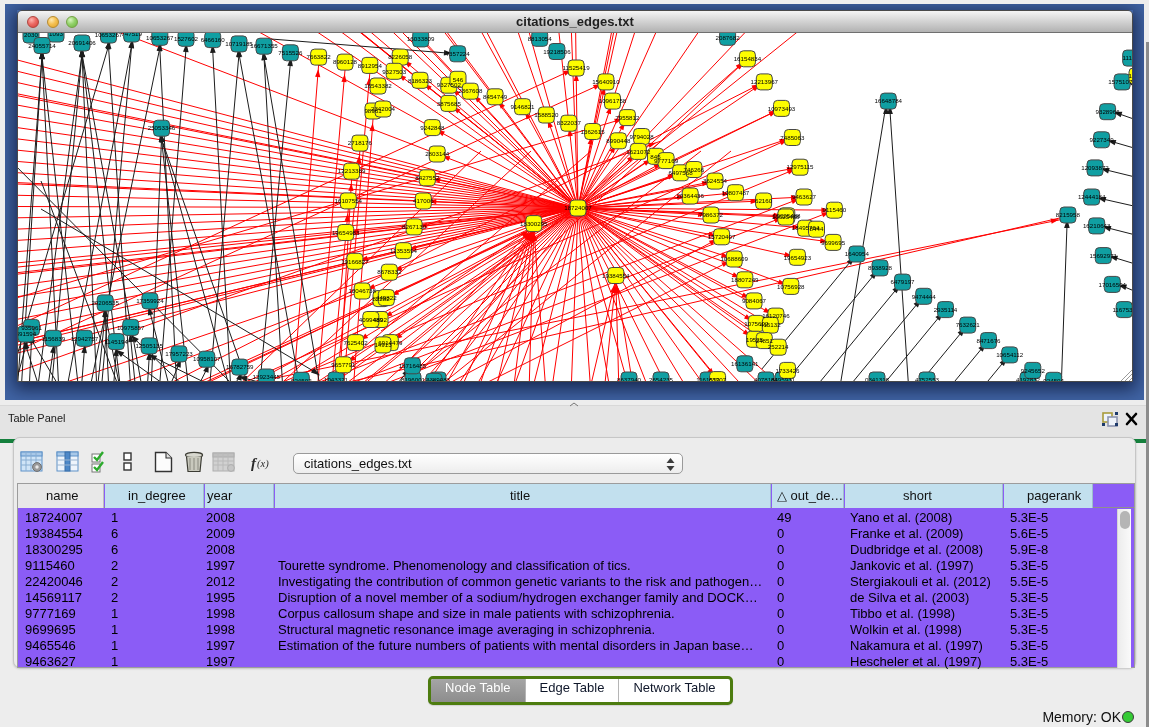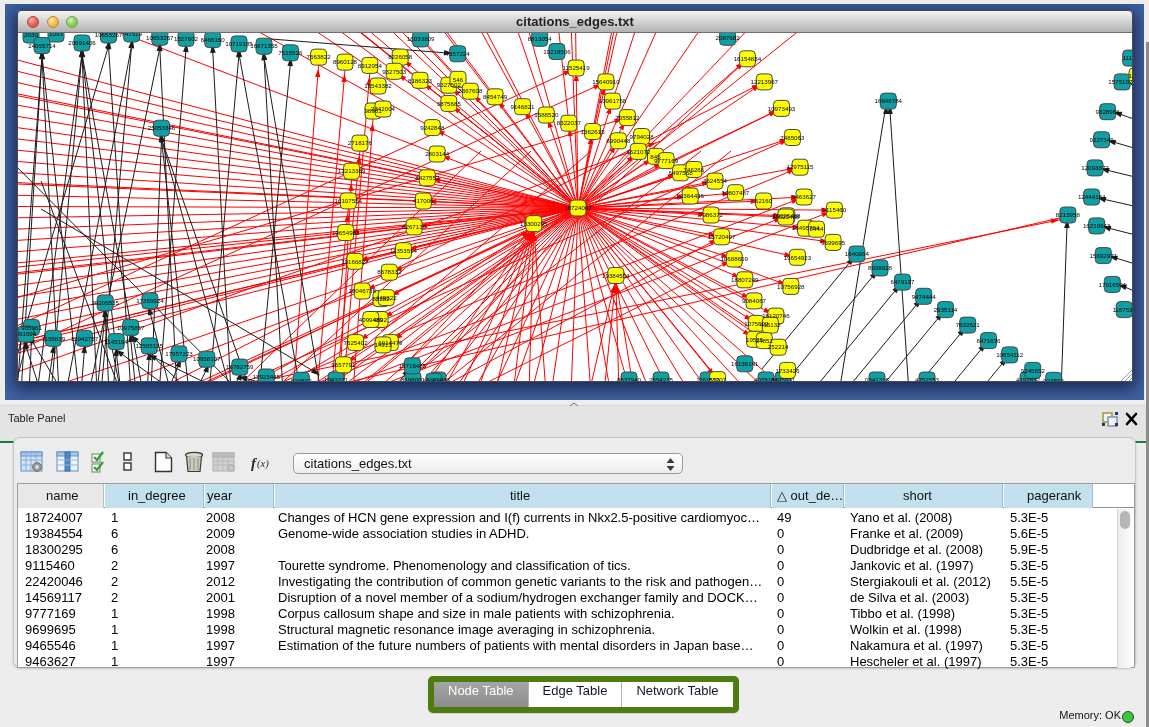--- a/index.html
+++ b/index.html
@@ -2,39 +2,39 @@
 <html><head><meta charset="utf-8"><style>
 *{margin:0;padding:0;box-sizing:border-box}
 html,body{width:1149px;height:727px;overflow:hidden;font-family:"Liberation Sans",sans-serif;background:#ededed}
 #app{position:relative;width:1149px;height:727px;transform:translateZ(0)}
 #frame{position:absolute;left:5px;top:4px;width:1139px;height:396px;background:#4064a4;overflow:hidden}
 #frame .shade{position:absolute;left:12px;top:6px;width:1116px;height:372px;box-shadow:0 4px 16px 3px rgba(0,8,35,.65)}
 #win{position:absolute;left:12px;top:6px;width:1116px;height:372px;border-radius:5px 5px 0 0;overflow:hidden;border:1px solid #4a4a4a}
 #titlebar{position:absolute;left:0;top:0;width:100%;height:22px;background:linear-gradient(#f5f5f5,#cfcfcf 55%,#b2b2b2);border-bottom:1px solid #6f6f6f}
 #title{position:absolute;width:100%;text-align:center;top:3px;font-size:13px;font-weight:bold;color:#1f1f1f}
 .tl{position:absolute;top:5px;width:12px;height:12px;border-radius:50%;}
-#tp-head{position:absolute;left:0;top:405px;width:1149px;height:38px;background:#e4e4e4;border-top:1px solid #d8d8d8;border-bottom:2px solid #15803d}
+#tp-head{position:absolute;left:0;top:405px;width:1149px;height:38px;background:#e4e4e4;border-top:1px solid #d8d8d8;border-bottom:4px solid #15803d}
 #tp-head .t{position:absolute;left:8px;top:6px;font-size:11px;color:#1a1a1a}
 #panel{position:absolute;left:13px;top:437px;width:1123px;height:231px;background:#ececec;border:1px solid #c6c6c6;border-radius:7px;box-shadow:0 1px 2px rgba(0,0,0,.18)}
 #combo{position:absolute;left:279px;top:15px;width:390px;height:21px;background:linear-gradient(#fff,#ededed);border:1px solid #9a9a9a;border-radius:5px;font-size:13px;color:#111;padding:2px 0 0 10px}
-#table{position:absolute;left:3px;top:45px;width:1118px;height:185px;background:#ffffff;border:1px solid #9c9c9c;border-radius:0 0 0 0}
+#table{position:absolute;left:3px;top:45px;width:1118px;height:185px;background:#8b5cf6;border:1px solid #9c9c9c;border-radius:0 0 0 0}
 #thead{position:absolute;left:0;top:0;width:100%;height:24px;border-bottom:1px solid #8f8f8f;font-size:13px;color:#111}
 #thead span{position:absolute;top:4px;height:24px}
 #thead span.h{background:#c2e0ee;border-right:1px solid #9dbecd;position:absolute;top:0;height:24px}
 #rows{position:absolute;left:0;top:25px;width:100%;font-size:13px;color:#000}
 .tr{position:relative;height:16px;white-space:nowrap}
 .tr span{position:absolute;top:1px}
 .c0{left:7px}.c1{left:93px}.c2{left:188px}.c3{left:260px}.c4{left:759px}.c5{left:832px}.c6{left:992px}
 #sbar{position:absolute;right:3px;top:25px;width:14px;height:159px;background:linear-gradient(90deg,#ececec,#fafafa);border-left:1px solid #d6d6d6}
 #thumb{position:absolute;left:2px;top:2px;width:10px;height:18px;background:#b5b5b5;border-radius:5px}
-#tabs{position:absolute;left:428px;top:676px;height:37px;border:6px solid #4d7c0f;border-radius:5px;background:#fff;box-shadow:0 1px 1px rgba(0,0,0,.12);font-size:13px;display:flex;overflow:hidden}
+#tabs{position:absolute;left:428px;top:676px;height:29px;border:3px solid #4d7c0f;border-radius:5px;background:#fff;box-shadow:0 1px 1px rgba(0,0,0,.12);font-size:13px;display:flex;overflow:hidden}
 #tabs .seg{padding:1px 14px 0;color:#0f172a}
 #tabs .sel{background:linear-gradient(#a5a5a5,#8d8d8d);color:#fff}
 #tabs .sep{width:1px;background:#b5b5b5}
-#mem{position:absolute;right:28px;top:709px;font-size:11px;color:#111}
+#mem{position:absolute;right:28px;top:709px;font-size:14px;color:#111}
 #memdot{position:absolute;right:15px;top:711px;width:12px;height:12px;border-radius:50%;background:#35cb35;border:1.5px solid #3c3c3c}
 #rstrip{position:absolute;right:0;top:42px;width:3px;height:685px;background:#8c8c8c}
 </style></head>
 <body>
 <div id="app">
 <div id="frame">
       <div class="shade"></div>
  <div id="win">
   <div id="titlebar">
     <div class="tl" style="left:9px;background:radial-gradient(circle at 35% 30%,#ffb3ae,#ec6b65 45%,#d23b35);border:1px solid #b0443e"></div>
@@ -897,41 +897,39 @@
           <span style="left:492px">title</span>
           <span style="left:759px">△ out_de…</span>
           <span style="left:885px">short</span>
           <span style="left:1009px">pagerank</span>
     </div>
     <div id="rows">
           <div class="tr">
             <span class="c0">18724007</span>
             <span class="c1">1</span>
             <span class="c2">2008</span>
-            <span class="c3">Changes of HCN gene expression and I(f) currents in Nkx2.5-positive cardiomyoc…</span>
             <span class="c4">49</span>
             <span class="c5">Yano et al. (2008)</span>
             <span class="c6">5.3E-5</span>
           </div>
           <div class="tr">
             <span class="c0">19384554</span>
             <span class="c1">6</span>
             <span class="c2">2009</span>
-            <span class="c3">Genome-wide association studies in ADHD.</span>
             <span class="c4">0</span>
             <span class="c5">Franke et al. (2009)</span>
             <span class="c6">5.6E-5</span>
           </div>
           <div class="tr">
             <span class="c0">18300295</span>
             <span class="c1">6</span>
             <span class="c2">2008</span>
             <span class="c4">0</span>
             <span class="c5">Dudbridge et al. (2008)</span>
-            <span class="c6">5.9E-5</span>
+            <span class="c6">5.9E-8</span>
           </div>
           <div class="tr">
             <span class="c0">9115460</span>
             <span class="c1">2</span>
             <span class="c2">1997</span>
             <span class="c3">Tourette syndrome. Phenomenology and classification of tics.</span>
             <span class="c4">0</span>
             <span class="c5">Jankovic et al. (1997)</span>
             <span class="c6">5.3E-5</span>
           </div>
@@ -940,21 +938,21 @@
             <span class="c1">2</span>
             <span class="c2">2012</span>
             <span class="c3">Investigating the contribution of common genetic variants to the risk and pathogen…</span>
             <span class="c4">0</span>
             <span class="c5">Stergiakouli et al. (2012)</span>
             <span class="c6">5.5E-5</span>
           </div>
           <div class="tr">
             <span class="c0">14569117</span>
             <span class="c1">2</span>
-            <span class="c2">2001</span>
+            <span class="c2">1995</span>
             <span class="c3">Disruption of a novel member of a sodium/hydrogen exchanger family and DOCK…</span>
             <span class="c4">0</span>
             <span class="c5">de Silva et al. (2003)</span>
             <span class="c6">5.3E-5</span>
           </div>
           <div class="tr">
             <span class="c0">9777169</span>
             <span class="c1">1</span>
             <span class="c2">1998</span>
             <span class="c3">Corpus callosum shape and size in male patients with schizophrenia.</span>

